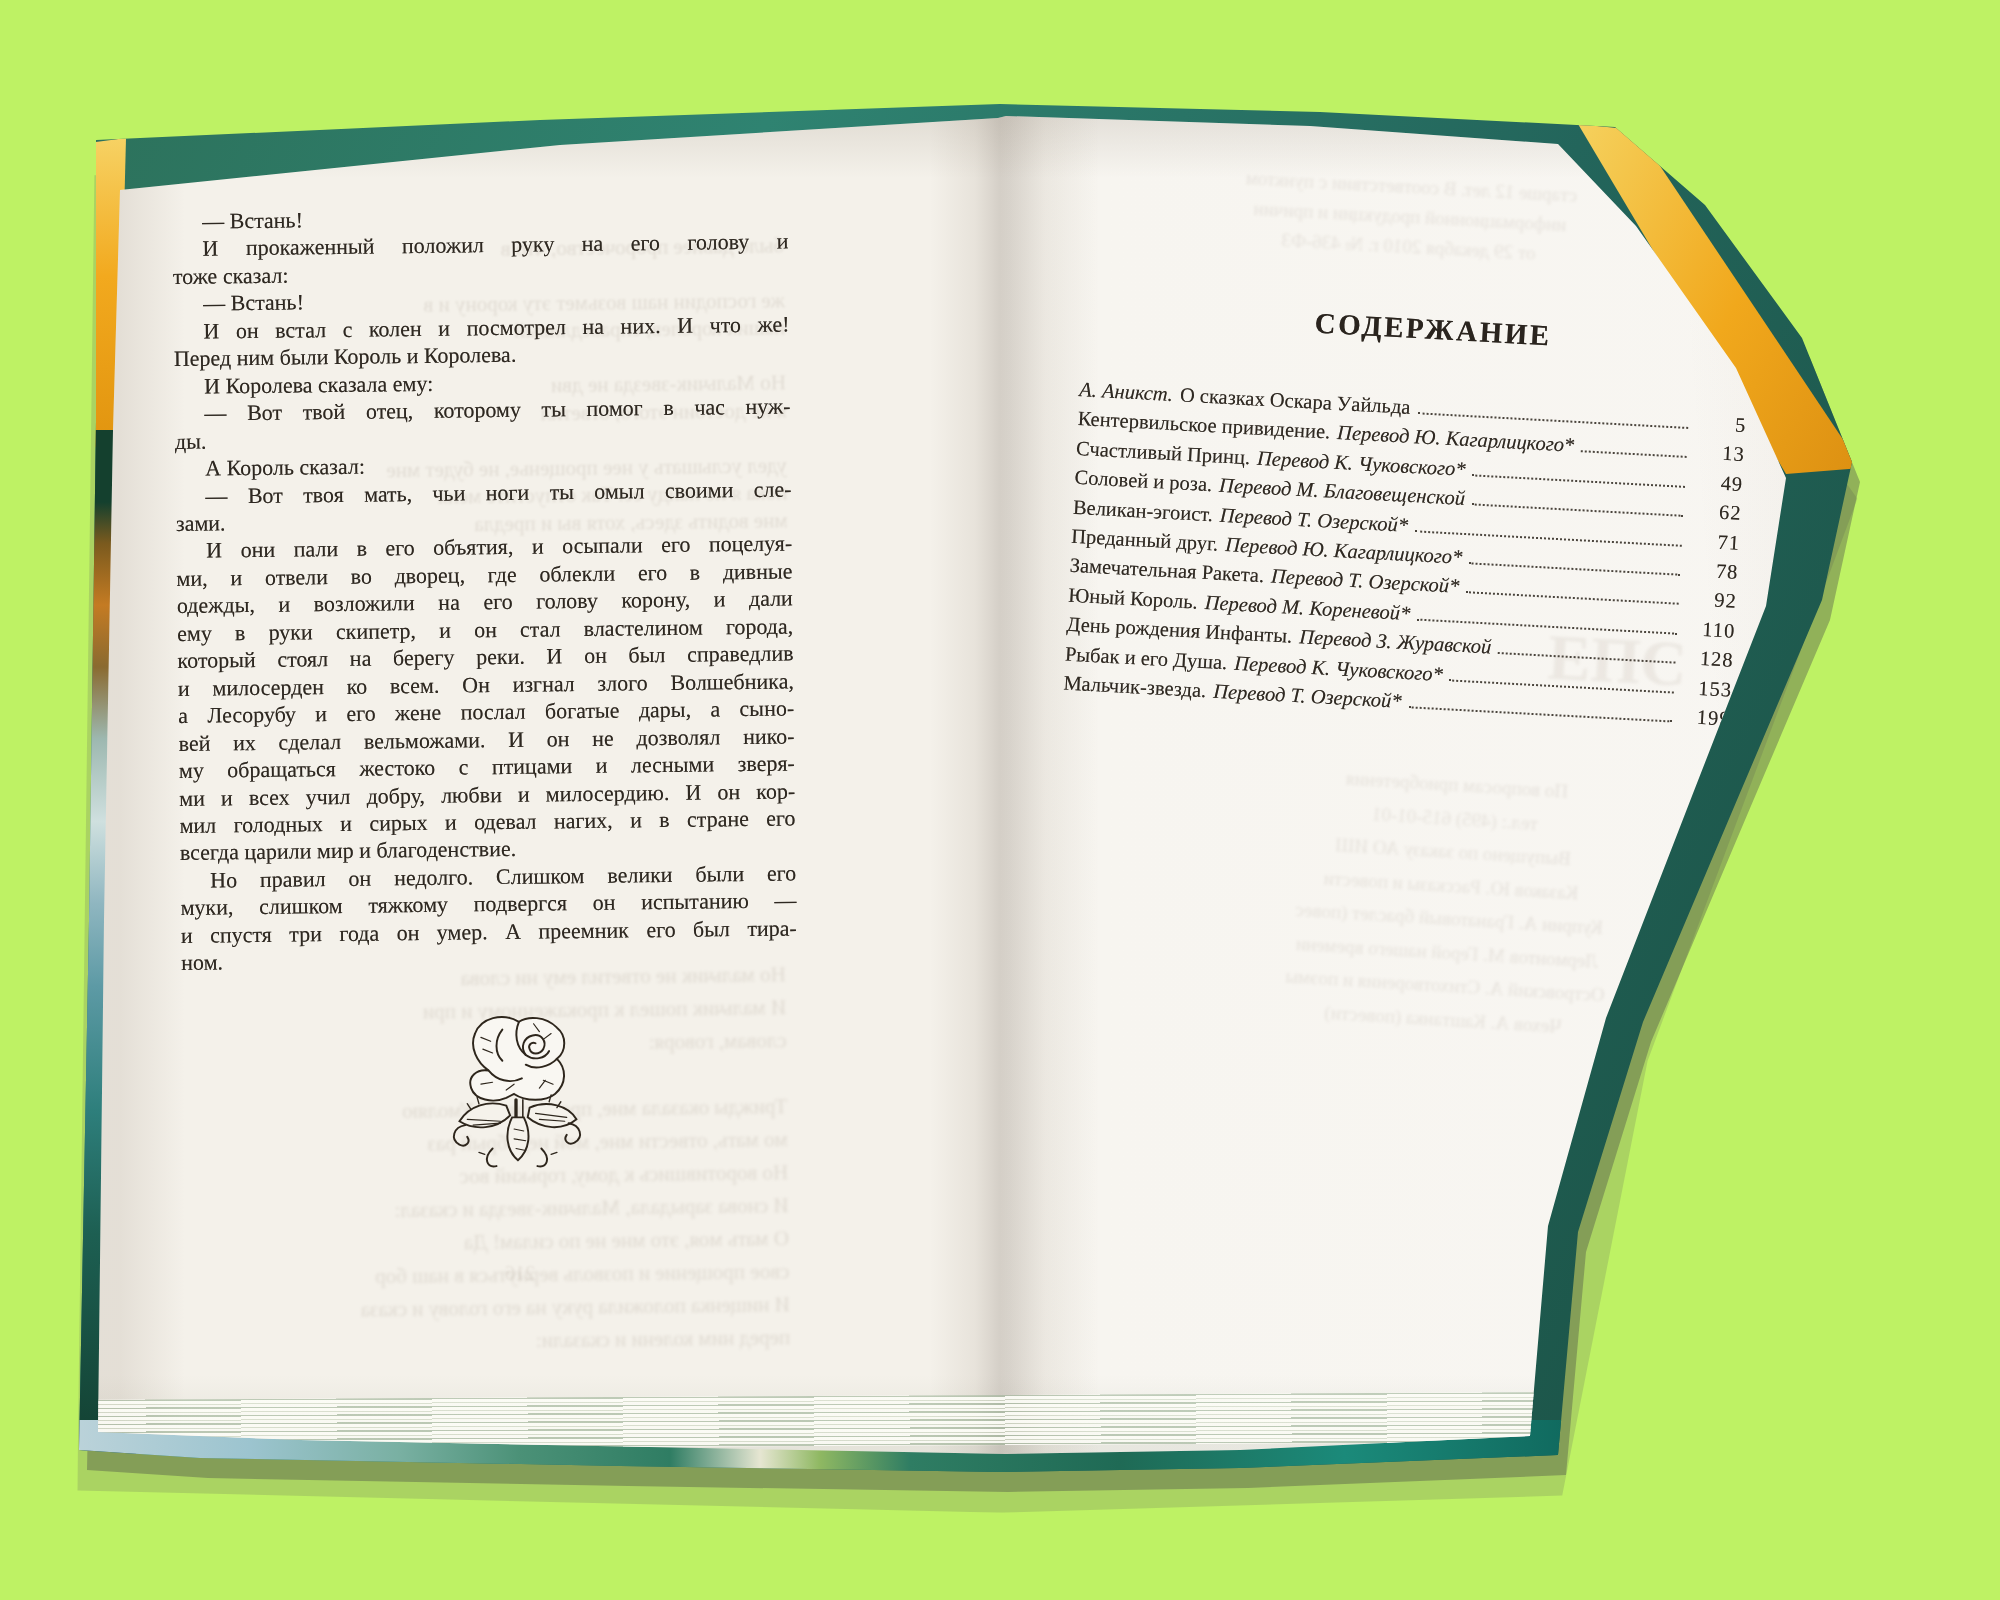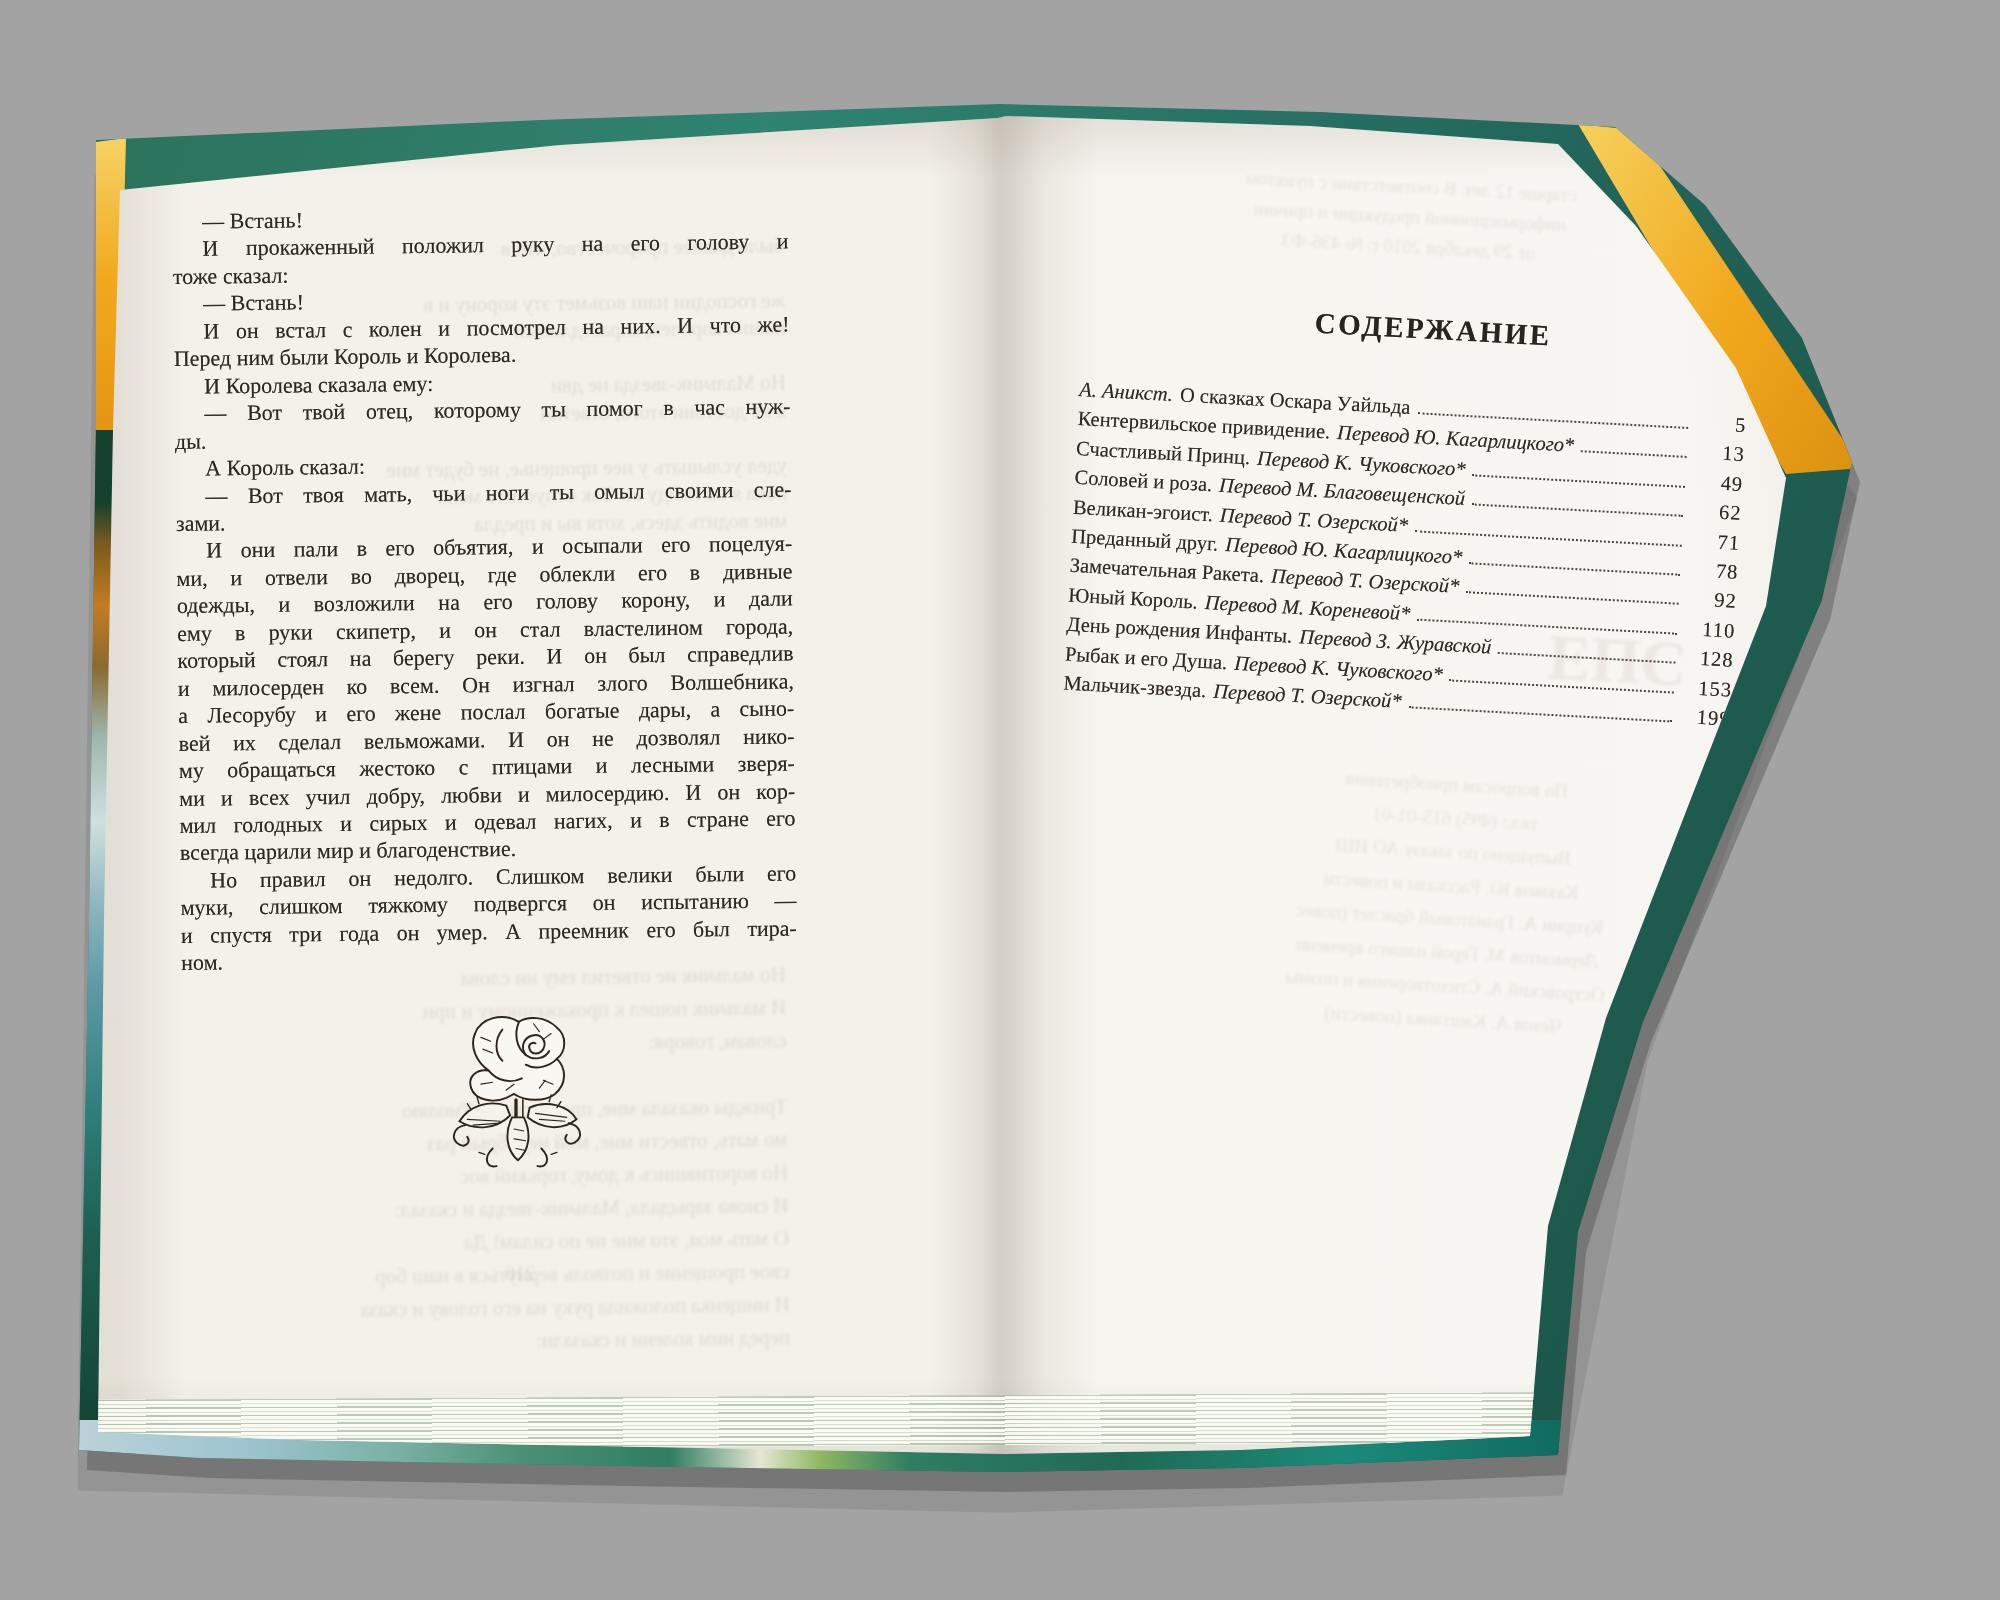--- a/index.html
+++ b/index.html
@@ -1,16 +1,16 @@
 <!DOCTYPE html>
 <html><head>
 <meta charset="utf-8">
 <style>
   html,body{margin:0;padding:0;background:#ffffff;}
-  .stage{position:relative;width:2000px;height:1600px;background:#a3a3a3;overflow:hidden;
+  .stage{position:relative;width:2000px;height:1600px;background:#bef264;overflow:hidden;
          font-family:"Liberation Serif","DejaVu Serif",serif;}
 
   
   .book-shadow{position:absolute;inset:0;z-index:1;background:rgba(70,70,70,.38);
     filter:blur(18px);transform:translate(8px,20px);
     clip-path:polygon(96px 140px,540px 120px,1000px 104px,1320px 112px,1615px 127px,1705px 205px,
       1802px 338px,1852px 462px,1822px 600px,1737px 800px,1643px 1022px,1578px 1232px,1558px 1455px,
       1240px 1468px,1000px 1472px,620px 1466px,200px 1458px,79px 1450px,89px 920px,96px 420px);}
   .book-shadow2{position:absolute;inset:0;z-index:0;background:rgba(90,90,90,.20);
     filter:blur(34px);transform:translate(2px,38px) scale(1.004);

